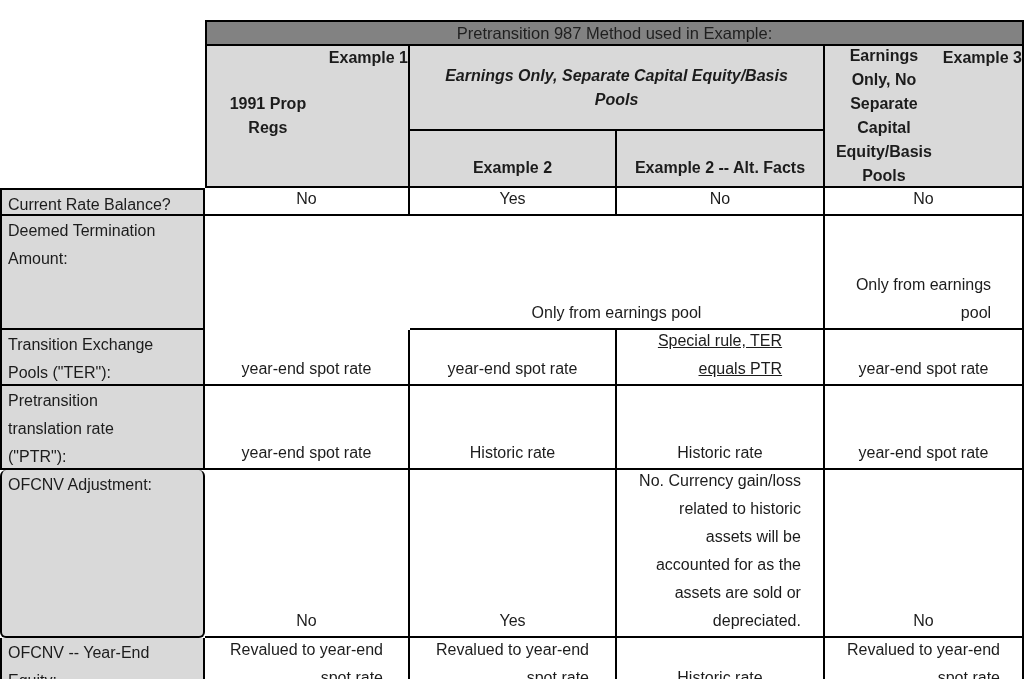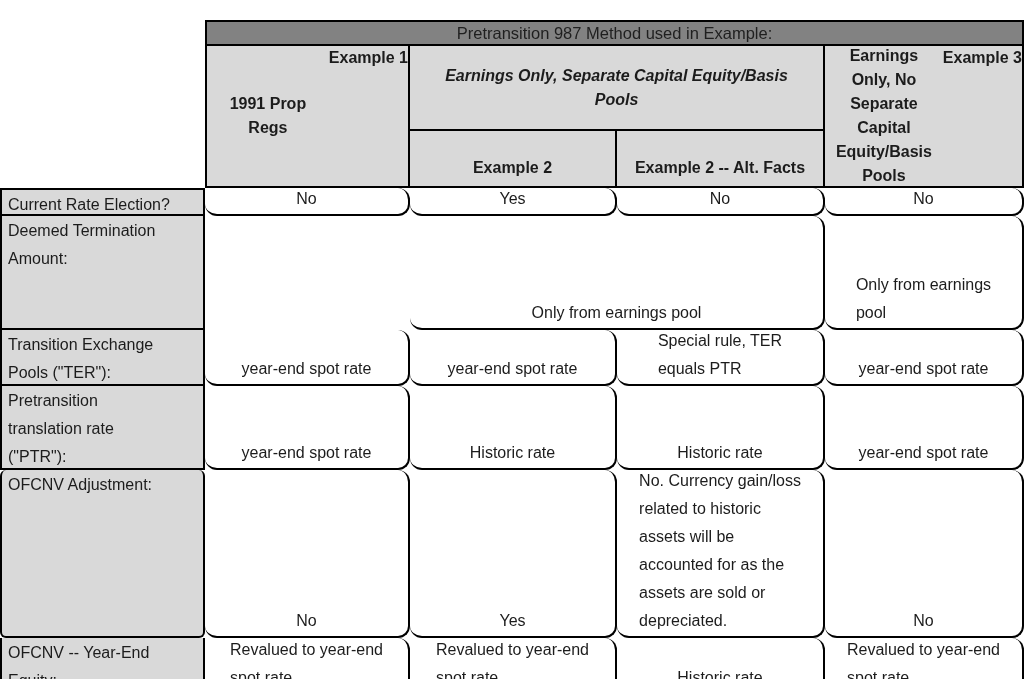--- a/index.html
+++ b/index.html
@@ -73,24 +73,23 @@
     background:var(--header-bg);
     text-align:left;
     padding:1px 6px;
     line-height:28px;
   }
   
   .val{
     background:var(--cell-bg);
     display:flex;flex-direction:column;
     justify-content:flex-end;align-items:center;
-    text-align:left;
+    text-align:right;
     line-height:28px;
     padding:0 2px 1px 2px;
-    border-radius:12px;
   }
 </style>
 </head>
 <body>
 
 <div class="table">
 
   <div class="cell banner bt bl">Pretransition 987 Method used in Example:</div>
 
   <div class="cell hdr hdr-stack bl" style="grid-row:2 / span 2;grid-column:2;">
@@ -104,37 +103,37 @@
   <div class="cell hdr hdr-stack" style="grid-row:2 / span 2;grid-column:5;">
     <div class="hdr-title">Earnings Only, No
 Separate Capital
 Equity/Basis Pools</div>
     <div class="hdr-example">Example 3</div>
   </div>
 
   <div class="cell hdr hdr-bottom" style="grid-row:3;grid-column:3;text-align:center;">Example 2</div>
   <div class="cell hdr hdr-bottom" style="grid-row:3;grid-column:4;text-align:center;">Example 2 -- Alt. Facts</div>
 
-  <div class="cell rowlabel bl bt" style="grid-row:4;grid-column:1;">Current Rate Election?</div>
+  <div class="cell rowlabel bl bt" style="grid-row:4;grid-column:1;">Current Rate Balance?</div>
   <div class="cell val" style="grid-row:4;grid-column:2;">No</div>
   <div class="cell val" style="grid-row:4;grid-column:3;">Yes</div>
   <div class="cell val" style="grid-row:4;grid-column:4;">No</div>
   <div class="cell val" style="grid-row:4;grid-column:5;">No</div>
 
   <div class="cell rowlabel bl" style="grid-row:5;grid-column:1;">Deemed Termination
 Amount:</div>
   <div class="cell val" style="grid-row:5;grid-column:3 / span 2;">Only from earnings pool</div>
   <div class="cell val" style="grid-row:5;grid-column:5;">Only from earnings
 pool</div>
 
   <div class="cell rowlabel bl" style="grid-row:6;grid-column:1;">Transition Exchange
 Pools ("TER"):</div>
   <div class="cell val" style="grid-row:6;grid-column:2;">year-end spot rate</div>
   <div class="cell val" style="grid-row:6;grid-column:3;">year-end spot rate</div>
-  <div class="cell val" style="grid-row:6;grid-column:4;">Special rule, TER
+  <div class="cell val" style="grid-row:6;grid-column:4;text-decoration:underline;">Special rule, TER
 equals PTR</div>
   <div class="cell val" style="grid-row:6;grid-column:5;">year-end spot rate</div>
 
   <div class="cell rowlabel bl" style="grid-row:7;grid-column:1;">Pretransition
 translation rate
 ("PTR"):</div>
   <div class="cell val" style="grid-row:7;grid-column:2;">year-end spot rate</div>
   <div class="cell val" style="grid-row:7;grid-column:3;">Historic rate</div>
   <div class="cell val" style="grid-row:7;grid-column:4;">Historic rate</div>
   <div class="cell val" style="grid-row:7;grid-column:5;">year-end spot rate</div>

